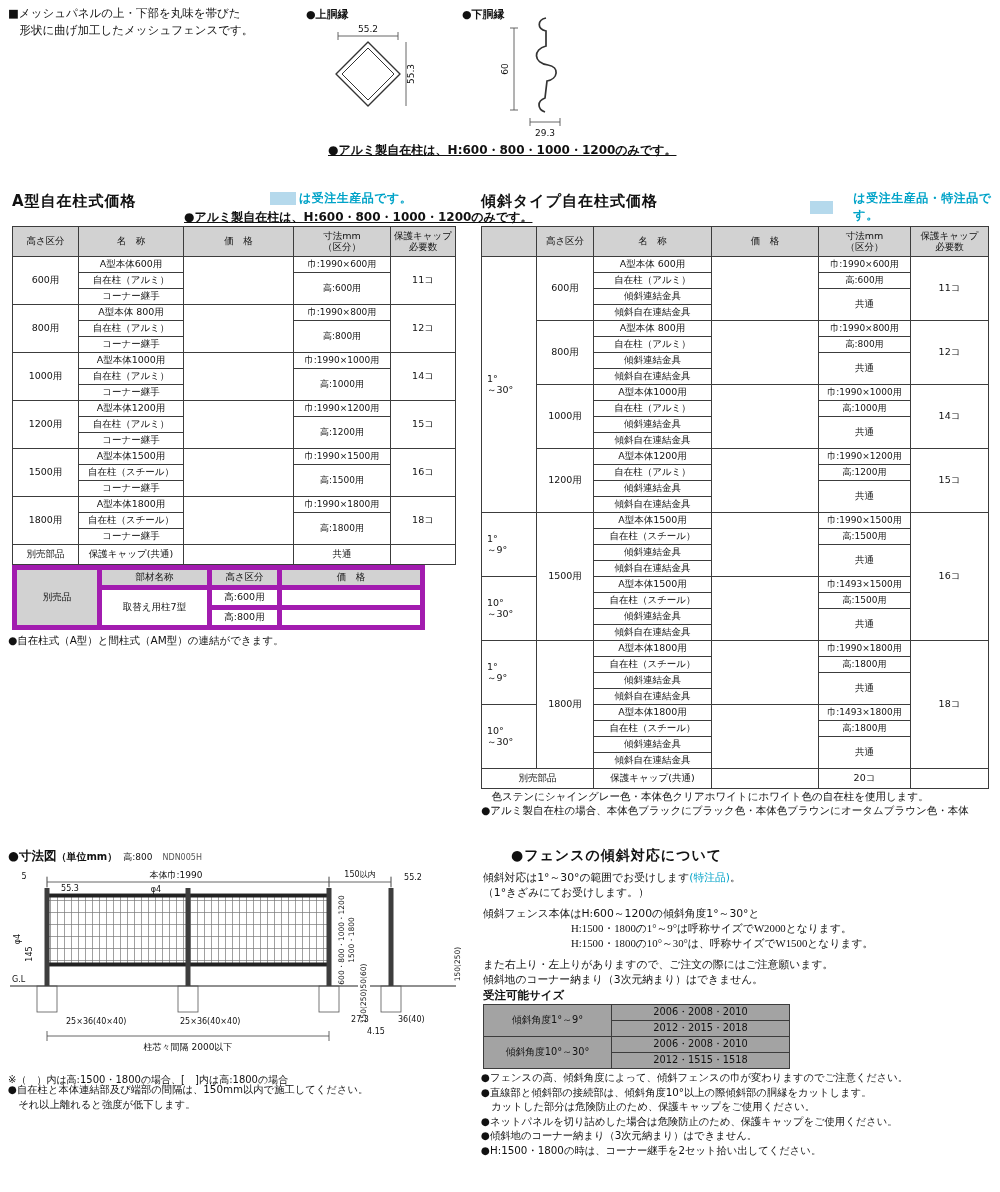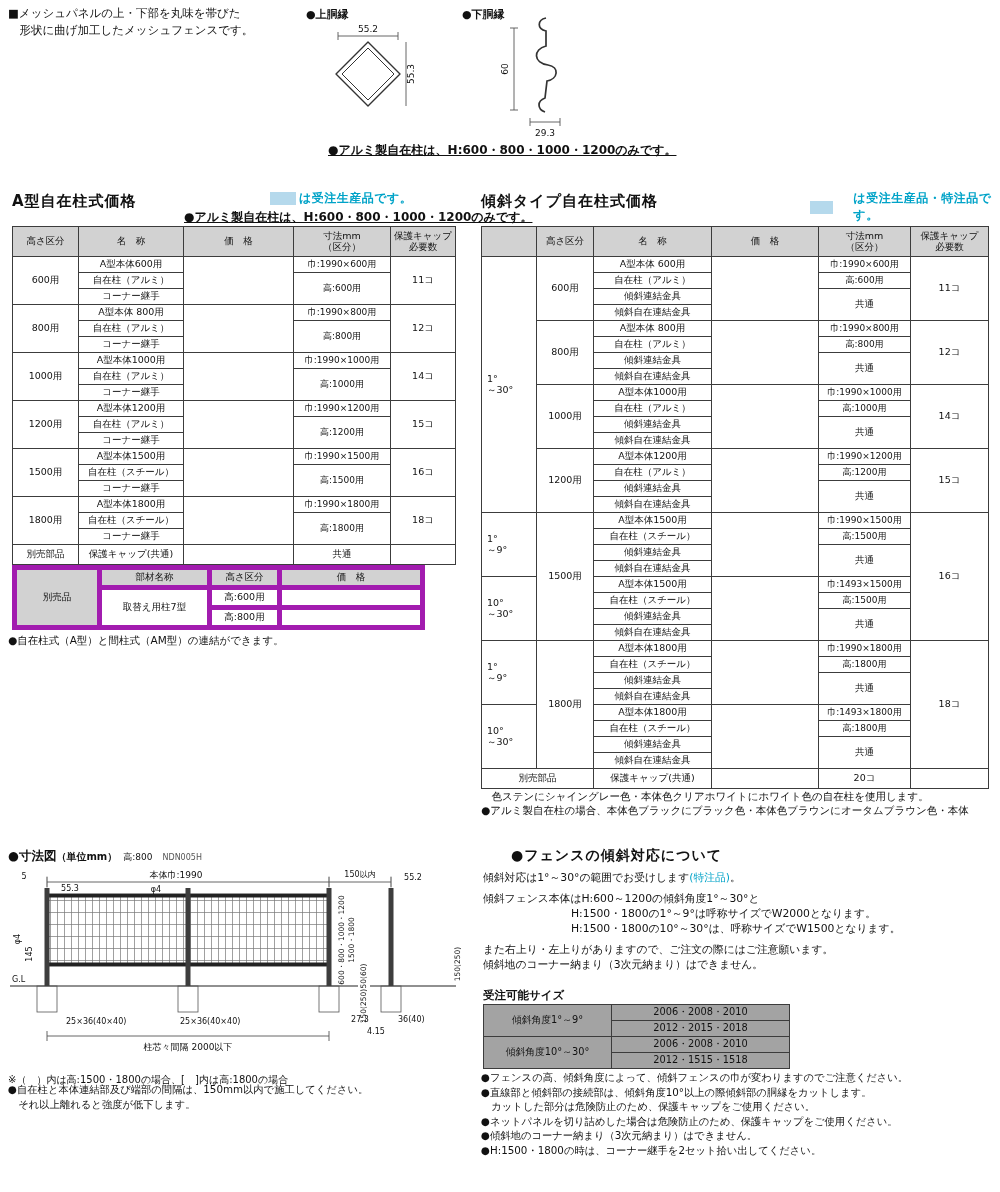--- a/index.html
+++ b/index.html
@@ -23,21 +23,21 @@
   .tbl td.ang{text-align:left;padding-left:5px;}
   .tbl td.dim{font-size:9px;}
   table.sub{position:absolute;border-collapse:collapse;table-layout:fixed;background:#fff;}
   .sub td{border:5px solid #a21caf;font-size:9.5px;text-align:center;vertical-align:middle;}
   .sub tr{height:20px;}
   .sub td.hd{background:#d2d2d2;}
   table.ord{position:absolute;border-collapse:collapse;table-layout:fixed;background:#a3a3a3;}
   .ord td{border:1px solid #3c3c3c;font-size:9.8px;text-align:center;vertical-align:middle;}
   .ord tr{height:14px;}
   .sp-lines{position:absolute;font-size:10.8px;line-height:15px;}
-  .sp-lines .ind{padding-left:88px;}
+  .sp-lines .ind{padding-left:88px;font-family:Liberation Serif, serif;}
   .sp-lines .gap{margin-top:6px;}
   .cyan{color:#00a3c8;}
   .notes{position:absolute;font-size:10.3px;line-height:14.5px;}
   .fig-h{position:absolute;}
   .fig-h .t1{font-size:12.5px;font-weight:bold;}
   .fig-h .t2{font-size:10px;font-weight:bold;}
   .fig-h .t3{font-size:9px;margin-left:6px;}
   .fig-h .t4{font-size:8px;color:#555;margin-left:10px;}
   .ord-title{position:absolute;font-size:11.5px;font-weight:bold;}
   svg text{font-family:"DejaVu Sans",sans-serif;fill:#111;}
@@ -522,20 +522,21 @@
 
   <div class="abs" style="left:8px;top:1073px;font-size:10px;">※（　）内は高:1500・1800の場合、[　]内は高:1800の場合</div>
   <div class="notes" style="left:8px;top:1082px;">
     <div actable="false">●自在柱と本体連結部及び端部の間隔は、150mm以内で施工してください。</div>
     <div>　それ以上離れると強度が低下します。</div>
   </div>
 
   <div class="sec-title" style="left:483px;top:847px;font-size:14px;margin-left:28px;">●フェンスの傾斜対応について</div>
   <div class="sp-lines" style="left:483px;top:870px;">
     <div><span>傾斜対応は1°～30°の範囲でお受けします</span><span class="cyan">(特注品)</span><span>。</span></div>
+    <div>（1°きざみにてお受けします。）</div>
     <div class="gap">傾斜フェンス本体はH:600～1200の傾斜角度1°～30°と</div>
     <div class="ind">H:1500・1800の1°～9°は呼称サイズでW2000となります。</div>
     <div class="ind">H:1500・1800の10°～30°は、呼称サイズでW1500となります。</div>
     <div class="gap">また右上り・左上りがありますので、ご注文の際にはご注意願います。</div>
     <div>傾斜地のコーナー納まり（3次元納まり）はできません。</div>
   </div>
 
   <div class="ord-title" style="left:483px;top:988px;">受注可能サイズ</div>
   <table class="ord" style="left:483px;top:1004px;">
     <colgroup>

